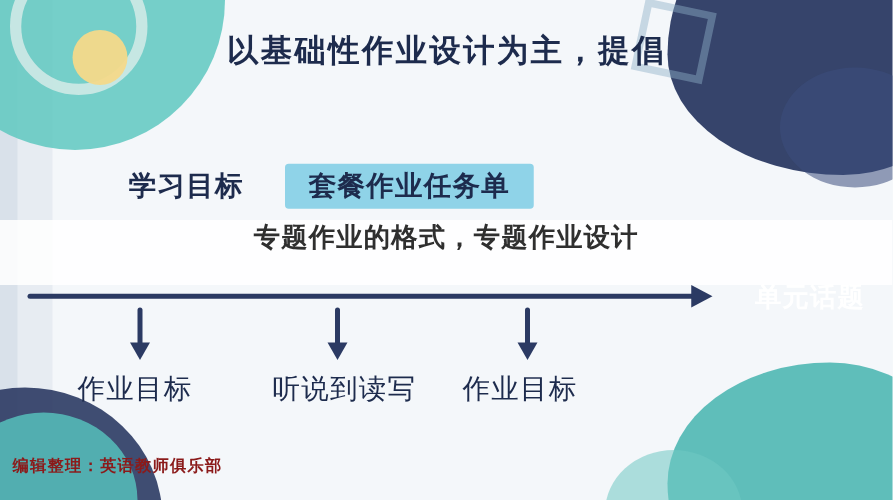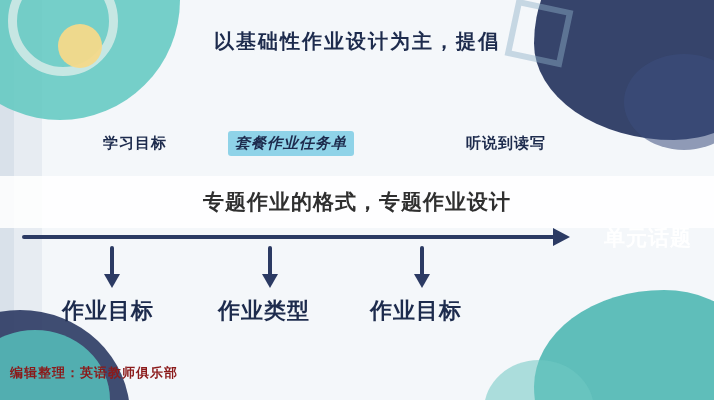--- a/index.html
+++ b/index.html
@@ -125,21 +125,21 @@
     position: absolute;
     left: 0; right: 0;
     top: 24px;
     text-align: center;
     color: #1d2b4d;
     font-family: "DejaVu Sans", sans-serif;
     font-weight: bold;
     letter-spacing: 2px;
   }
   .headline .line1 {
-    font-size: 20px;
+    font-size: 25px;
     line-height: 34px;
     white-space: nowrap;
   }
   .headline .line2 {
     font-size: 25px;
     line-height: 34px;
     margin-top: 6px;
     white-space: nowrap;
   }
 
@@ -147,32 +147,31 @@
   .toprow {
     position: absolute;
     left: 0; right: 0;
     top: 132px;
     height: 34px;
   }
   .chip {
     position: absolute;
     font-family: "DejaVu Sans", sans-serif;
     font-weight: bold;
-    font-size: 15px;
+    font-size: 22px;
     letter-spacing: 1px;
     white-space: nowrap;
     text-align: right;
   }
   .chip.plain { color: #1d2b4d; }
   .chip.boxed {
     color: #1d2b4d;
     background: #8fd3e8;
-    padding: 3px 7px;
+    padding: 3px 19px;
     border-radius: 3px;
-    font-style: italic;
   }
   #chip-goal  { left: 103px; top: 2px; }
   #chip-menu  { left: 228px; top: -1px; }
   #chip-lsrw  { left: 466px; top: 2px; }
 
   
   #chip-unit {
     position: absolute;
     right: 22px;
     top: 224px;
@@ -232,21 +231,21 @@
   }
   #dn-1 { left: 104px; }
   #dn-2 { left: 262px; }
   #dn-3 { left: 414px; }
 
   
   .bottomrow { position: absolute; left: 0; right: 0; top: 296px; }
   .bchip {
     position: absolute;
     font-family: "DejaVu Sans", sans-serif;
-    font-weight: bold;
+    font-weight: normal;
     font-size: 22px;
     letter-spacing: 1px;
     color: #1d2b4d;
     white-space: nowrap;
   }
   #b-1 { left: 62px; }
   #b-2 { left: 218px; }
   #b-3 { left: 370px; }
 
   
@@ -263,21 +262,21 @@
   }
 
   
   .caption-band {
     position: absolute;
     left: 0; right: 0;
     top: 176px;
     height: 52px;
     background: rgba(255,255,255,0.86);
     display: flex;
-    align-items: center;
+    align-items: flex-start;
     justify-content: center;
   }
   .caption-band .caption-text {
     font-family: "DejaVu Sans", sans-serif;
     font-weight: bold;
     font-size: 21px;
     letter-spacing: 1px;
     color: #2f2f2f;
     white-space: nowrap;
   }
@@ -301,21 +300,20 @@
   <div class="blob-navy-bl"></div>
   <div class="blob-teal-bl"></div>
 
   <div class="headline">
     <div class="line1">以基础性作业设计为主，提倡</div>
   </div>
 
   <div class="toprow">
     <span id="chip-goal" class="chip plain">学习目标</span>
     <span id="chip-menu" class="chip boxed">套餐作业任务单</span>
-    <span id="chip-lsrw" class="chip plain">听说到读写</span>
   </div>
 
   <span id="chip-unit">单元话题</span>
 
   <div class="arrow-main">
     <div class="shaft"></div>
     <div class="head"></div>
   </div>
 
   <div id="dn-1" class="arrow-down">
@@ -326,21 +324,21 @@
     <div class="shaft"></div>
     <div class="head"></div>
   </div>
   <div id="dn-3" class="arrow-down">
     <div class="shaft"></div>
     <div class="head"></div>
   </div>
 
   <div class="bottomrow">
     <span id="b-1" class="bchip">作业目标</span>
-    <span id="b-2" class="bchip">作业类型</span>
+    <span id="b-2" class="bchip">听说到读写</span>
     <span id="b-3" class="bchip">作业目标</span>
   </div>
 
   <div class="credit">编辑整理：英语教师俱乐部</div>
 
   <div class="caption-band">
     <span class="caption-text">专题作业的格式，专题作业设计</span>
   </div>
 
 </div>

